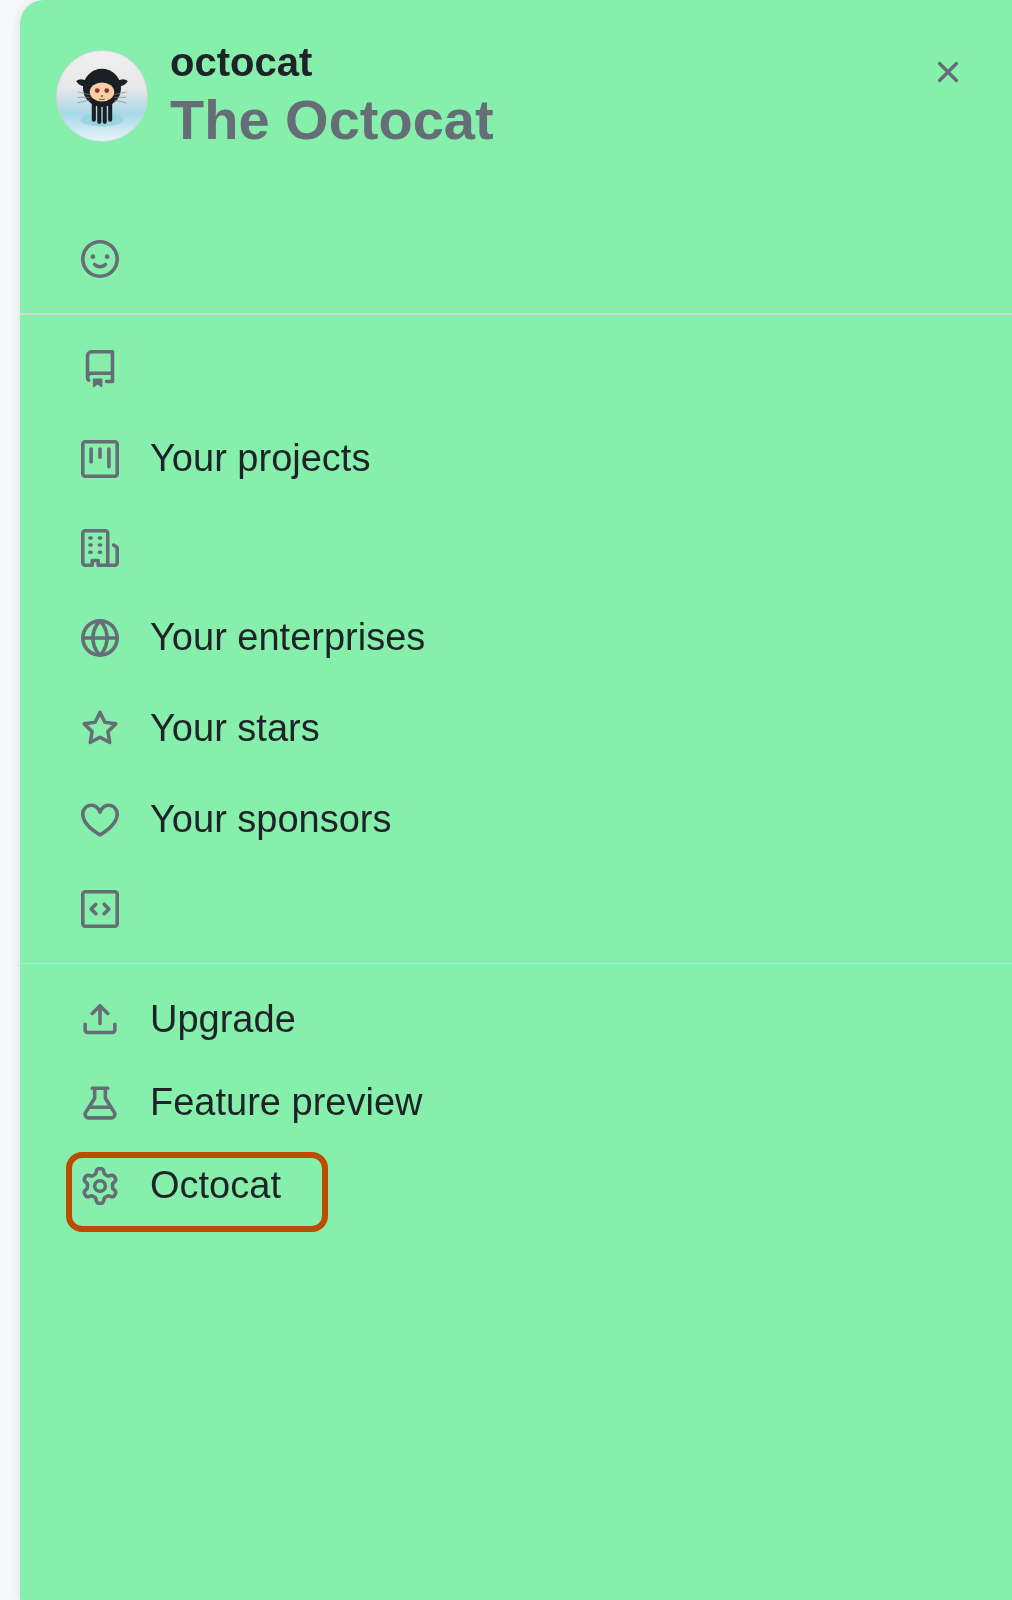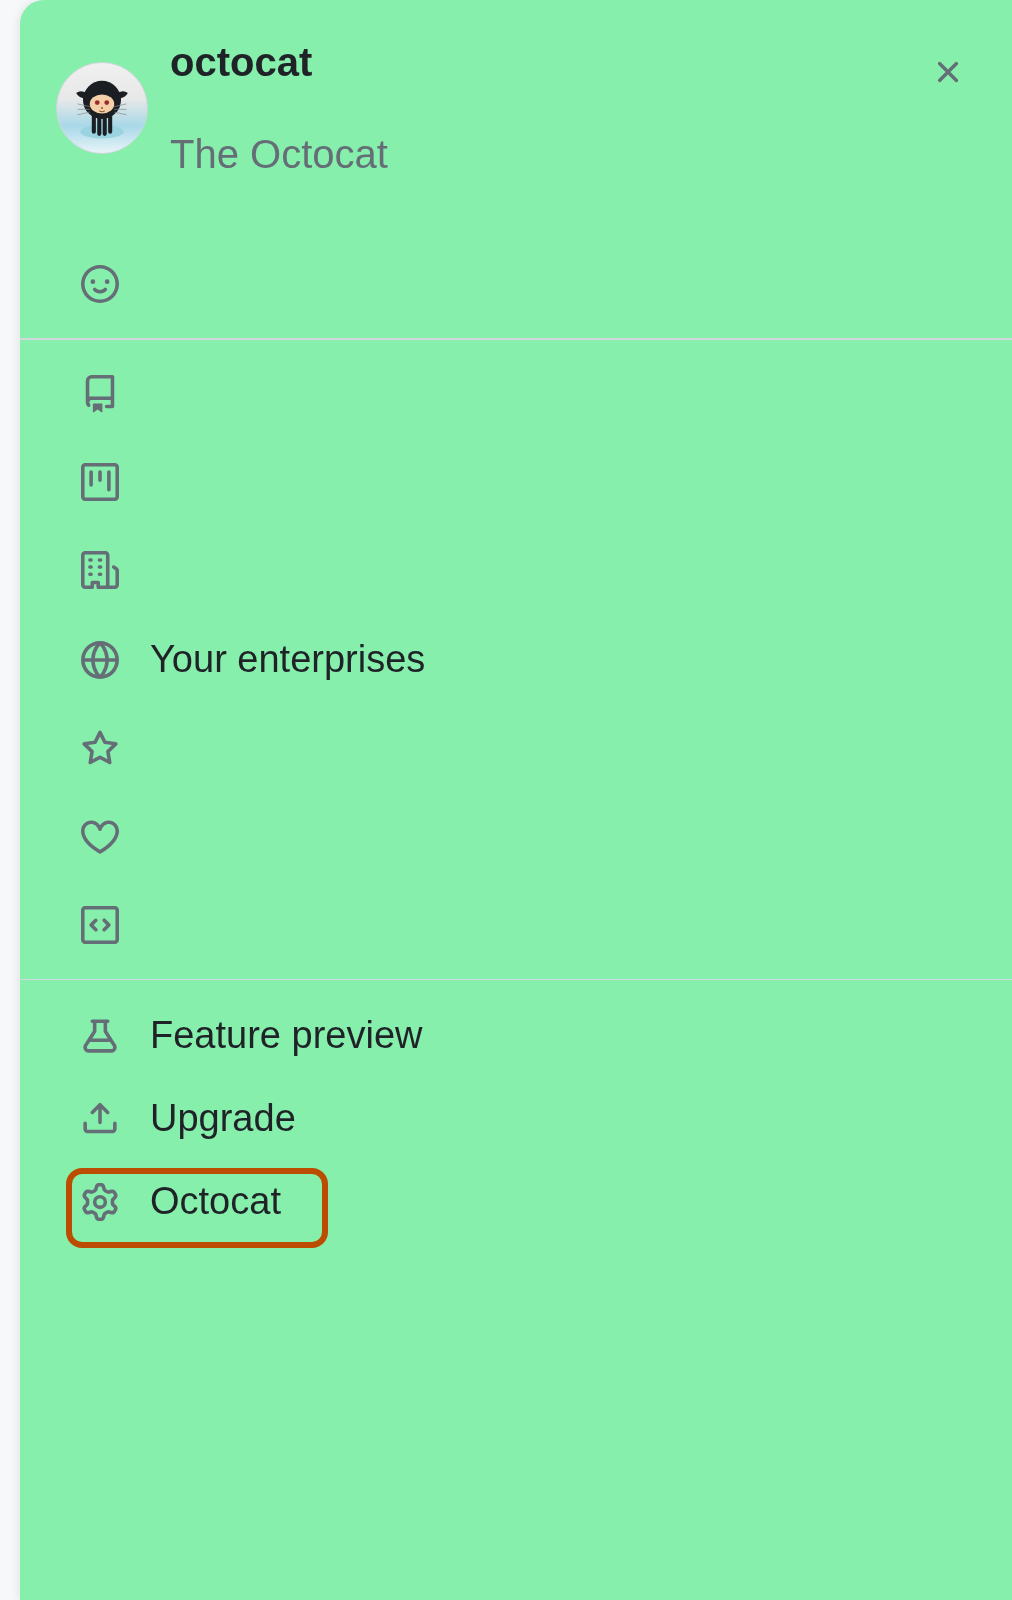--- a/index.html
+++ b/index.html
@@ -53,25 +53,24 @@
       display: flex;
       flex-direction: column;
     }
     .username {
       font-size: 40px;
       font-weight: 600;
       color: #1f2328;
       line-height: 1.2;
     }
     .displayname {
-      font-size: 40px;
-      font-weight: 400;
+      font-size: 56px;
+      font-weight: 700;
       color: #656d76;
       line-height: 1.2;
-      margin-top: 44px;
     }
     .close-btn {
       position: absolute;
       right: 40px;
       top: 10px;
       width: 48px;
       height: 48px;
       display: flex;
       align-items: center;
       justify-content: center;
@@ -194,20 +193,21 @@
             <path d="M2 2.5A2.5 2.5 0 0 1 4.5 0h8.75a.75.75 0 0 1 .75.75v12.5a.75.75 0 0 1-.75.75h-2.5a.75.75 0 0 1 0-1.5h1.75v-2h-8a1 1 0 0 0-.714 1.7.75.75 0 1 1-1.072 1.05A2.495 2.495 0 0 1 2 11.5Zm10.5-1h-8a1 1 0 0 0-1 1v6.708A2.486 2.486 0 0 1 4.5 9h8ZM5 12.25a.25.25 0 0 1 .25-.25h3.5a.25.25 0 0 1 .25.25v3.25a.25.25 0 0 1-.4.2l-1.45-1.087a.249.249 0 0 0-.3 0L5.4 15.7a.25.25 0 0 1-.4-.2Z"></path>
           </svg>
       </span>
     </div>
     <div class="menu-item">
       <span class="menu-icon">
         <svg viewBox="0 0 16 16" fill="currentColor">
             <path d="M1.75 0h12.5C15.216 0 16 .784 16 1.75v12.5A1.75 1.75 0 0 1 14.25 16H1.75A1.75 1.75 0 0 1 0 14.25V1.75C0 .784.784 0 1.75 0ZM1.5 1.75v12.5c0 .138.112.25.25.25h12.5a.25.25 0 0 0 .25-.25V1.75a.25.25 0 0 0-.25-.25H1.75a.25.25 0 0 0-.25.25ZM11.75 3a.75.75 0 0 1 .75.75v7.5a.75.75 0 0 1-1.5 0v-7.5a.75.75 0 0 1 .75-.75Zm-8.25.75a.75.75 0 0 1 1.5 0v5.5a.75.75 0 0 1-1.5 0ZM8 3a.75.75 0 0 1 .75.75v3.5a.75.75 0 0 1-1.5 0v-3.5A.75.75 0 0 1 8 3Z"></path>
           </svg>
       </span>
+      <span class="menu-label">Your projects</span>
     </div>
     <div class="menu-item">
       <span class="menu-icon">
         <svg viewBox="0 0 16 16" fill="currentColor">
             <path d="M1.75 16A1.75 1.75 0 0 1 0 14.25V1.75C0 .784.784 0 1.75 0h8.5C11.216 0 12 .784 12 1.75v12.5c0 .085-.006.168-.018.25h2.268a.25.25 0 0 0 .25-.25V8.285a.25.25 0 0 0-.111-.208l-1.055-.703a.749.749 0 1 1 .832-1.248l1.055.703c.487.325.779.871.779 1.456v5.965A1.75 1.75 0 0 1 14.25 16h-3.5a.766.766 0 0 1-.197-.026c-.099.017-.2.026-.303.026h-3a.75.75 0 0 1-.75-.75V14h-1v1.25a.75.75 0 0 1-.75.75Zm-.25-1.75c0 .138.112.25.25.25H4v-1.25a.75.75 0 0 1 .75-.75h2.5a.75.75 0 0 1 .75.75v1.25h2.25a.25.25 0 0 0 .25-.25V1.75a.25.25 0 0 0-.25-.25h-8.5a.25.25 0 0 0-.25.25ZM3.75 6h.5a.75.75 0 0 1 0 1.5h-.5a.75.75 0 0 1 0-1.5ZM3 3.75A.75.75 0 0 1 3.75 3h.5a.75.75 0 0 1 0 1.5h-.5A.75.75 0 0 1 3 3.75Zm4 3A.75.75 0 0 1 7.75 6h.5a.75.75 0 0 1 0 1.5h-.5A.75.75 0 0 1 7 6.75ZM7.75 3h.5a.75.75 0 0 1 0 1.5h-.5a.75.75 0 0 1 0-1.5ZM3 9.75A.75.75 0 0 1 3.75 9h.5a.75.75 0 0 1 0 1.5h-.5A.75.75 0 0 1 3 9.75ZM7.75 9h.5a.75.75 0 0 1 0 1.5h-.5a.75.75 0 0 1 0-1.5Z"></path>
           </svg>
       </span>
     </div>
     <div class="menu-item">
       <span class="menu-icon">
@@ -216,57 +216,59 @@
           </svg>
       </span>
       <span class="menu-label">Your enterprises</span>
     </div>
     <div class="menu-item">
       <span class="menu-icon">
         <svg viewBox="0 0 16 16" fill="currentColor">
             <path d="M8 .25a.75.75 0 0 1 .673.418l1.882 3.815 4.21.612a.75.75 0 0 1 .416 1.279l-3.046 2.97.719 4.192a.751.751 0 0 1-1.088.791L8 12.347l-3.766 1.98a.75.75 0 0 1-1.088-.79l.72-4.194L.818 6.374a.75.75 0 0 1 .416-1.28l4.21-.611L7.327.668A.75.75 0 0 1 8 .25Zm0 2.445L6.615 5.5a.75.75 0 0 1-.564.41l-3.097.45 2.24 2.184a.75.75 0 0 1 .216.664l-.528 3.084 2.769-1.456a.75.75 0 0 1 .698 0l2.77 1.456-.53-3.084a.75.75 0 0 1 .216-.664l2.24-2.183-3.096-.45a.75.75 0 0 1-.564-.41L8 2.694Z"></path>
           </svg>
       </span>
+      <span class="menu-label">Your stars</span>
     </div>
     <div class="menu-item">
       <span class="menu-icon">
         <svg viewBox="0 0 16 16" fill="currentColor">
             <path d="m8 14.25.345.666a.75.75 0 0 1-.69 0l-.008-.004-.018-.01a7.152 7.152 0 0 1-.31-.17 22.055 22.055 0 0 1-3.434-2.414C2.045 10.731 0 8.35 0 5.5 0 2.836 2.086 1 4.25 1 5.797 1 7.153 1.802 8 3.02 8.847 1.802 10.203 1 11.75 1 13.914 1 16 2.836 16 5.5c0 2.85-2.045 5.231-3.885 6.818a22.066 22.066 0 0 1-3.744 2.584l-.018.01-.6.003h-.002ZM4.25 2.5c-1.336 0-2.75 1.164-2.75 3 0 2.15 1.58 4.144 3.365 5.682A20.58 20.58 0 0 0 8 13.393a20.58 20.58 0 0 0 3.135-2.211C12.92 9.644 14.5 7.65 14.5 5.5c0-1.836-1.414-3-2.75-3-1.373 0-2.609.986-3.029 2.456a.749.749 0 0 1-1.442 0C6.859 3.486 5.623 2.5 4.25 2.5Z"></path>
           </svg>
       </span>
+      <span class="menu-label">Your sponsors</span>
     </div>
     <div class="menu-item">
       <span class="menu-icon">
         <svg viewBox="0 0 16 16" fill="currentColor">
             <path d="M0 1.75C0 .784.784 0 1.75 0h12.5C15.216 0 16 .784 16 1.75v12.5A1.75 1.75 0 0 1 14.25 16H1.75A1.75 1.75 0 0 1 0 14.25Zm1.75-.25a.25.25 0 0 0-.25.25v12.5c0 .138.112.25.25.25h12.5a.25.25 0 0 0 .25-.25V1.75a.25.25 0 0 0-.25-.25Zm7.47 3.97a.75.75 0 0 1 1.06 0l2 2a.75.75 0 0 1 0 1.06l-2 2a.749.749 0 0 1-1.275-.326.749.749 0 0 1 .215-.734L10.69 8 9.22 6.53a.75.75 0 0 1 0-1.06ZM6.78 6.53 5.31 8l1.47 1.47a.749.749 0 0 1-.326 1.275.749.749 0 0 1-.734-.215l-2-2a.75.75 0 0 1 0-1.06l2-2a.751.751 0 0 1 1.042.018.751.751 0 0 1 .018 1.042Z"></path>
           </svg>
       </span>
     </div>
   </div>
 
   <div class="divider"></div>
 
   <div class="menu-section section-system">
-    <div class="menu-item">
-      <span class="menu-icon">
-        <svg viewBox="0 0 16 16" fill="currentColor">
-            <path d="M5 5.782V2.5h-.25a.75.75 0 0 1 0-1.5h6.5a.75.75 0 0 1 0 1.5H11v3.282l3.666 5.76C15.619 13.04 14.543 15 12.767 15H3.233c-1.776 0-2.852-1.96-1.899-3.458Zm-2.4 6.565a.75.75 0 0 0 .633 1.153h9.534a.75.75 0 0 0 .633-1.153L12.225 10.5h-8.45ZM9.5 2.5h-3V6c0 .143-.04.283-.117.403L4.73 9h6.54L9.617 6.403A.746.746 0 0 1 9.5 6Z"></path>
-          </svg>
-      </span>
-      <span class="menu-label">Feature preview</span>
-    </div>
     <div class="menu-item">
       <span class="menu-icon">
         <svg viewBox="0 0 16 16" fill="currentColor">
             <path d="M2.75 14A1.75 1.75 0 0 1 1 12.25v-2.5a.75.75 0 0 1 1.5 0v2.5c0 .138.112.25.25.25h10.5a.25.25 0 0 0 .25-.25v-2.5a.75.75 0 0 1 1.5 0v2.5A1.75 1.75 0 0 1 13.25 14Z"></path>
             <path d="M11.78 4.72a.749.749 0 1 1-1.06 1.06L8.75 3.811V9.5a.75.75 0 0 1-1.5 0V3.811L5.28 5.78a.749.749 0 1 1-1.06-1.06l3.25-3.25a.749.749 0 0 1 1.06 0l3.25 3.25Z"></path>
           </svg>
       </span>
       <span class="menu-label">Upgrade</span>
     </div>
+    <div class="menu-item">
+      <span class="menu-icon">
+        <svg viewBox="0 0 16 16" fill="currentColor">
+            <path d="M5 5.782V2.5h-.25a.75.75 0 0 1 0-1.5h6.5a.75.75 0 0 1 0 1.5H11v3.282l3.666 5.76C15.619 13.04 14.543 15 12.767 15H3.233c-1.776 0-2.852-1.96-1.899-3.458Zm-2.4 6.565a.75.75 0 0 0 .633 1.153h9.534a.75.75 0 0 0 .633-1.153L12.225 10.5h-8.45ZM9.5 2.5h-3V6c0 .143-.04.283-.117.403L4.73 9h6.54L9.617 6.403A.746.746 0 0 1 9.5 6Z"></path>
+          </svg>
+      </span>
+      <span class="menu-label">Feature preview</span>
+    </div>
     <div class="menu-item menu-item-settings">
       <span class="menu-icon">
         <svg viewBox="0 0 16 16" fill="currentColor">
             <path d="M8 0a8.2 8.2 0 0 1 .701.031C9.444.095 9.99.645 10.16 1.29l.288 1.107c.018.066.079.158.212.224.231.114.454.243.668.386.123.082.233.09.299.071l1.103-.303c.644-.176 1.392.021 1.82.63.27.385.506.792.704 1.218.315.675.111 1.422-.364 1.891l-.814.806c-.049.048-.098.147-.088.294.016.257.016.515 0 .772-.01.147.038.246.088.294l.814.806c.475.469.679 1.216.364 1.891a7.977 7.977 0 0 1-.704 1.217c-.428.61-1.176.807-1.82.63l-1.102-.302c-.067-.019-.177-.011-.3.071a5.909 5.909 0 0 1-.668.386c-.133.066-.194.158-.211.224l-.29 1.106c-.168.646-.715 1.196-1.458 1.26a8.006 8.006 0 0 1-1.402 0c-.743-.064-1.289-.614-1.458-1.26l-.289-1.106c-.018-.066-.079-.158-.212-.224a5.738 5.738 0 0 1-.668-.386c-.123-.082-.233-.09-.299-.071l-1.103.303c-.644.176-1.392-.021-1.82-.63a8.12 8.12 0 0 1-.704-1.218c-.315-.675-.111-1.422.363-1.891l.815-.806c.05-.048.098-.147.088-.294a6.214 6.214 0 0 1 0-.772c.01-.147-.038-.246-.088-.294l-.815-.806C.635 6.045.431 5.298.746 4.623a7.92 7.92 0 0 1 .704-1.217c.428-.61 1.176-.807 1.82-.63l1.102.302c.067.019.177.011.3-.071.214-.143.437-.272.668-.386.133-.066.194-.158.211-.224l.29-1.106C6.009.645 6.556.095 7.299.03 7.53.01 7.764 0 8 0Zm-.571 1.525c-.036.003-.108.036-.137.146l-.289 1.105c-.147.561-.549.967-.998 1.189-.173.086-.34.183-.5.29-.417.278-.97.423-1.529.27l-1.103-.303c-.109-.03-.175.016-.195.045-.22.312-.412.644-.573.99-.014.031-.021.11.059.19l.815.806c.411.406.562.957.53 1.456a4.709 4.709 0 0 0 0 .582c.032.499-.119 1.05-.53 1.456l-.815.806c-.081.08-.073.159-.059.19.162.346.353.677.573.989.02.03.085.076.195.046l1.102-.303c.56-.153 1.113-.008 1.53.27.161.107.328.204.501.29.447.222.85.629.997 1.189l.289 1.105c.029.109.101.143.137.146a6.6 6.6 0 0 0 1.142 0c.036-.003.108-.036.137-.146l.289-1.105c.147-.561.549-.967.998-1.189.173-.086.34-.183.5-.29.417-.278.97-.423 1.529-.27l1.103.303c.109.029.175-.016.195-.045.22-.313.411-.644.573-.99.014-.031.021-.11-.059-.19l-.815-.806c-.411-.406-.562-.957-.53-1.456a4.709 4.709 0 0 0 0-.582c-.032-.499.119-1.05.53-1.456l.815-.806c.081-.8.073-.159.059-.19a6.464 6.464 0 0 0-.573-.989c-.02-.03-.085-.076-.195-.046l-1.102.303c-.56.153-1.113.008-1.53-.27a4.44 4.44 0 0 0-.501-.29c-.447-.222-.85-.629-.997-1.189l-.289-1.105c-.029-.11-.101-.143-.137-.146a6.6 6.6 0 0 0-1.142 0ZM11 8a3 3 0 1 1-6 0 3 3 0 0 1 6 0ZM9.5 8a1.5 1.5 0 1 0-3.001.001A1.5 1.5 0 0 0 9.5 8Z"></path>
           </svg>
       </span>
       <span class="menu-label">Octocat</span>
       <div class="highlight-box"></div>
     </div>
   </div>

